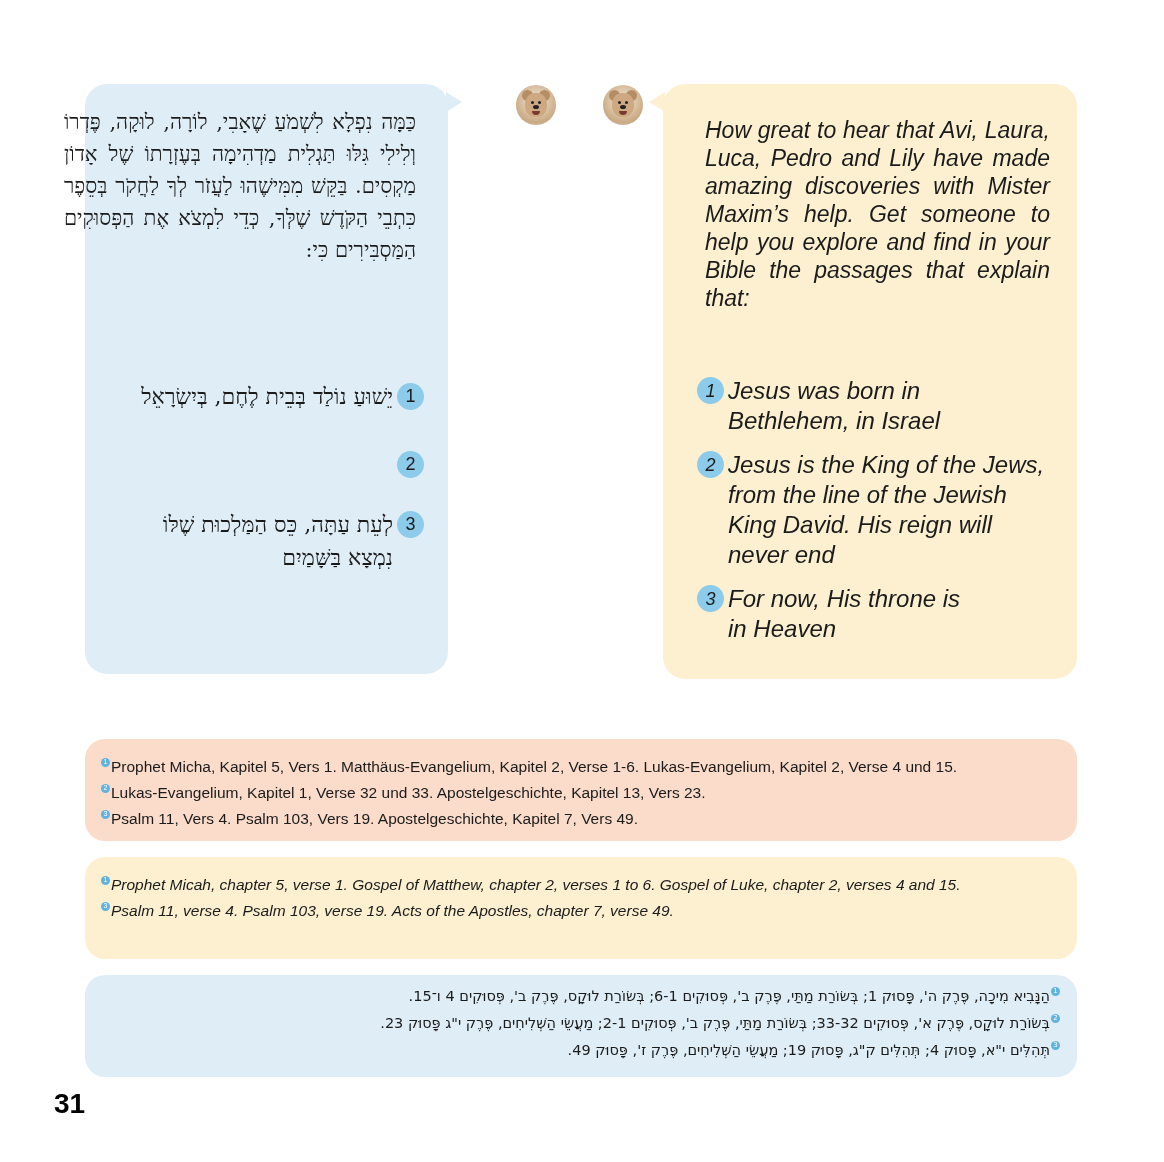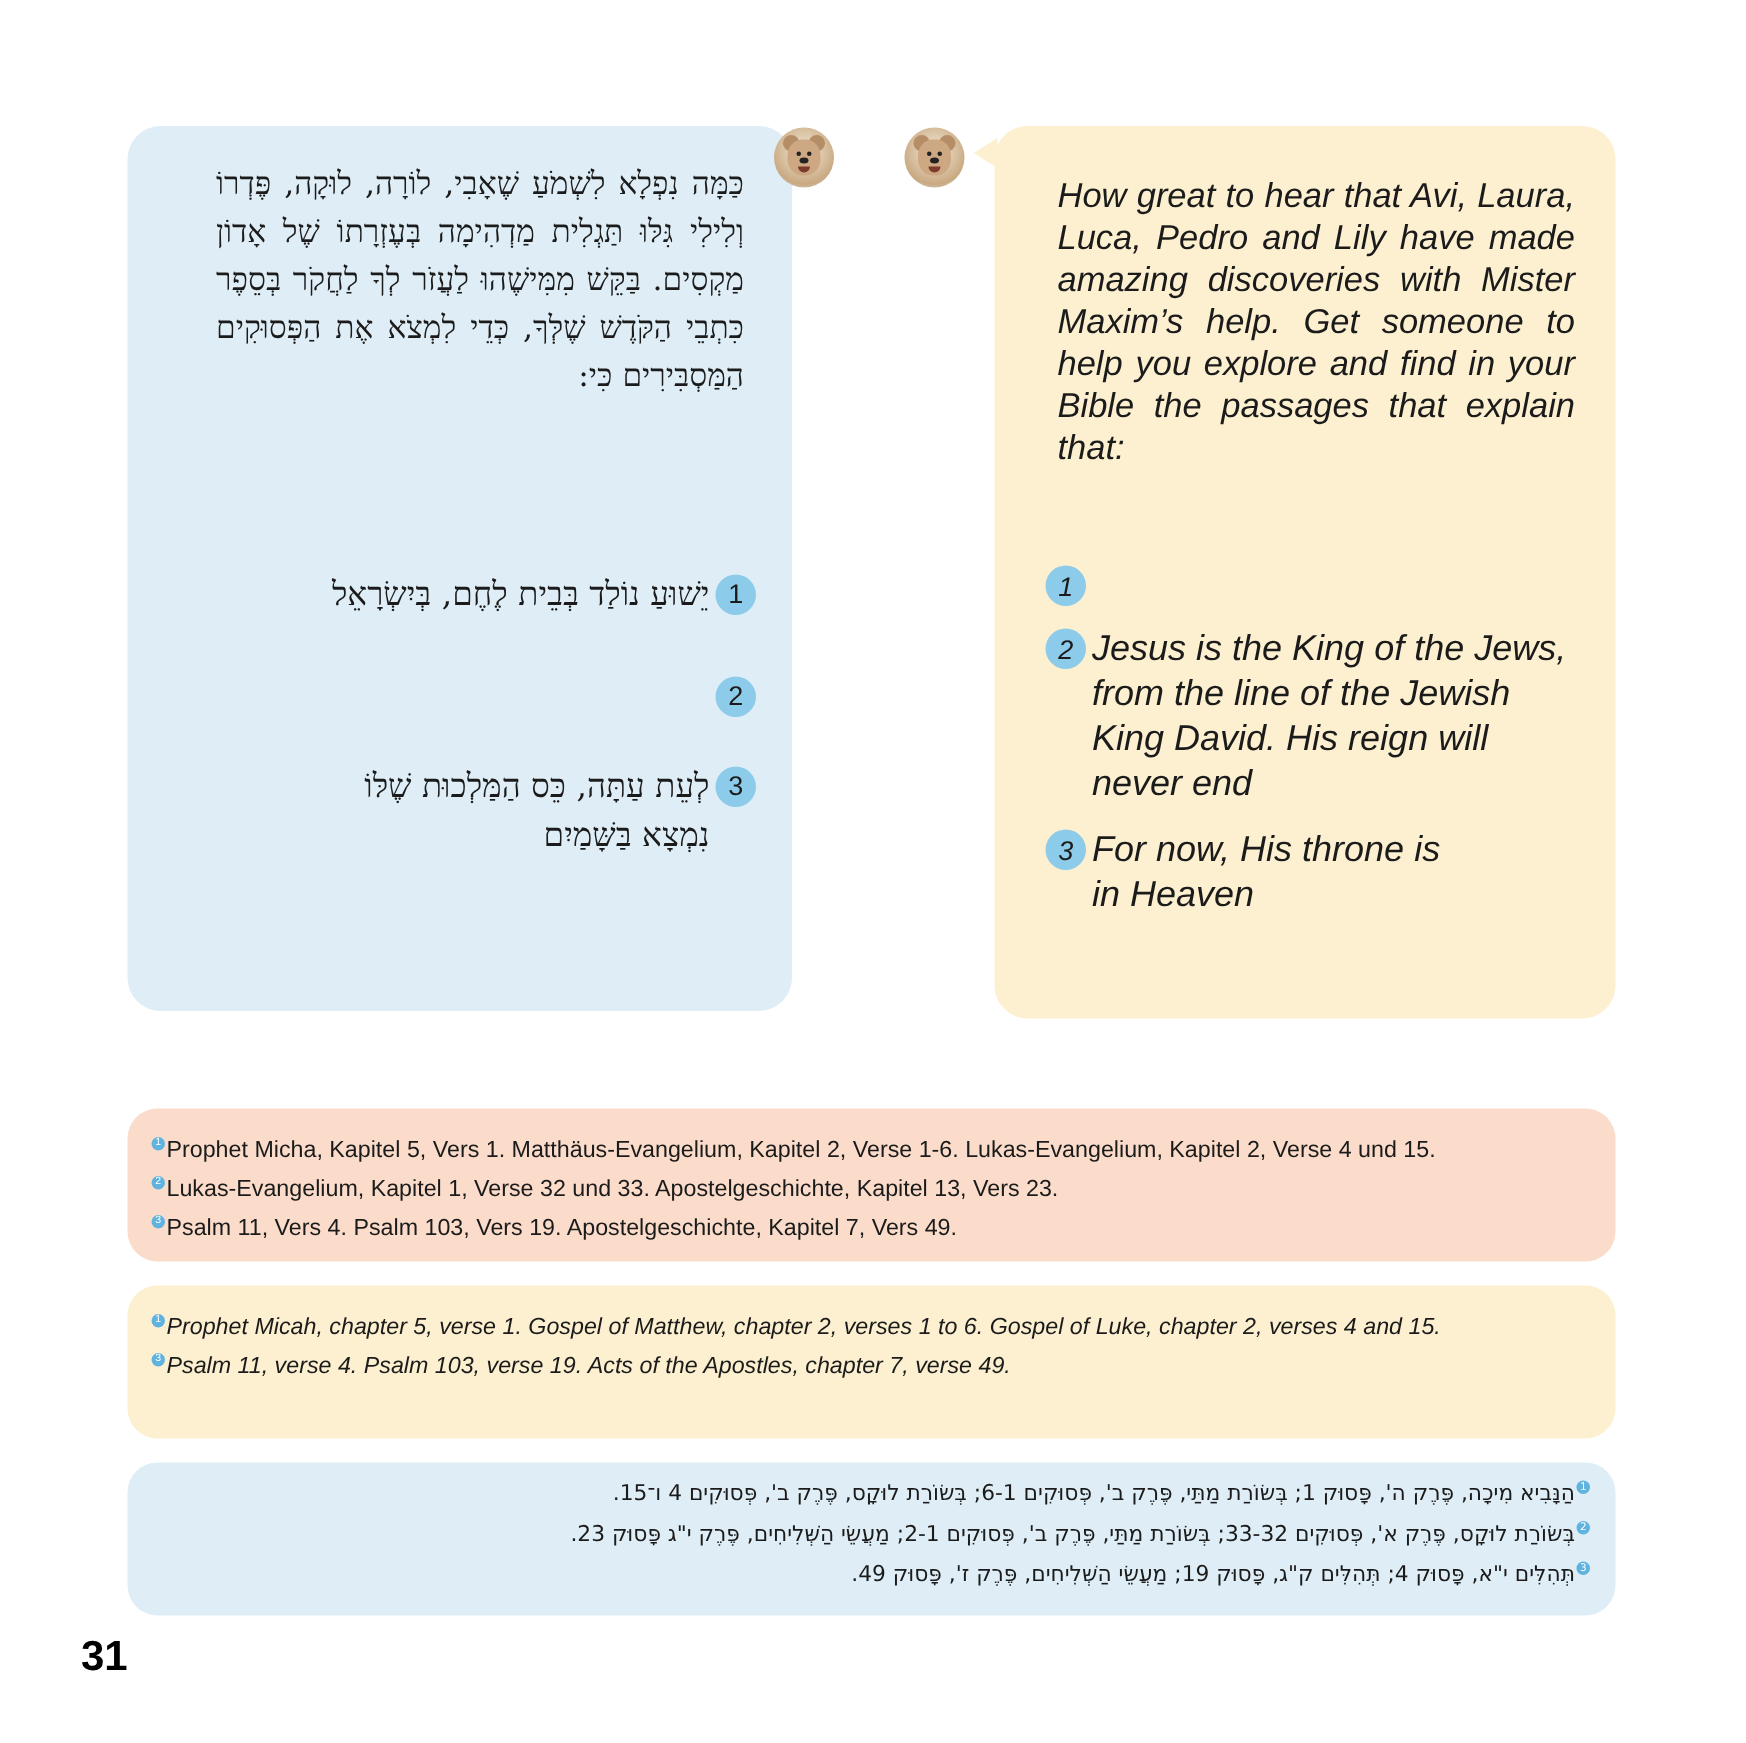--- a/index.html
+++ b/index.html
@@ -10,21 +10,21 @@
       overflow: hidden;
       font-family: "Liberation Sans", sans-serif;
       color: #1b1b1b;
     }
     .bubble {
       position: absolute;
       border-radius: 22px;
       box-sizing: border-box;
     }
     .bubble-he {
-      left: 85px; top: 84px; width: 443px; height: 590px;
+      left: 85px; top: 84px; width: 363px; height: 590px;
       background: #dfeef6;
       direction: rtl;
       font-family: "DejaVu Serif", serif;
     }
     .bubble-he::after {
       content: ""; position: absolute; right: -14px; top: 8px;
       width: 0; height: 0;
       border-top: 10px solid transparent;
       border-bottom: 10px solid transparent;
       border-left: 16px solid #dfeef6;
@@ -140,20 +140,22 @@
     <span class="eye r"></span>
     <span class="nose"></span>
     <span class="mouth"></span>
 </div>
 
 <div class="bubble bubble-en">
   <div class="intro-en">How great to hear that Avi, Laura, Luca, Pedro and Lily have made amazing discoveries with Mister Maxim’s help. Get someone to help you explore and find in your Bible the passages that explain that:</div>
   <div class="points-en">
     <div class="point" style="margin-bottom:14px">
       <span class="num">1</span>
+      <span class="point-text">Jesus was born in
+Bethlehem, in Israel</span>
     </div>
     <div class="point" style="margin-bottom:14px">
       <span class="num">2</span>
       <span class="point-text">Jesus is the King of the Jews,
 from the line of the Jewish
 King  David.  His  reign  will
 never end</span>
     </div>
     <div class="point">
       <span class="num">3</span>

